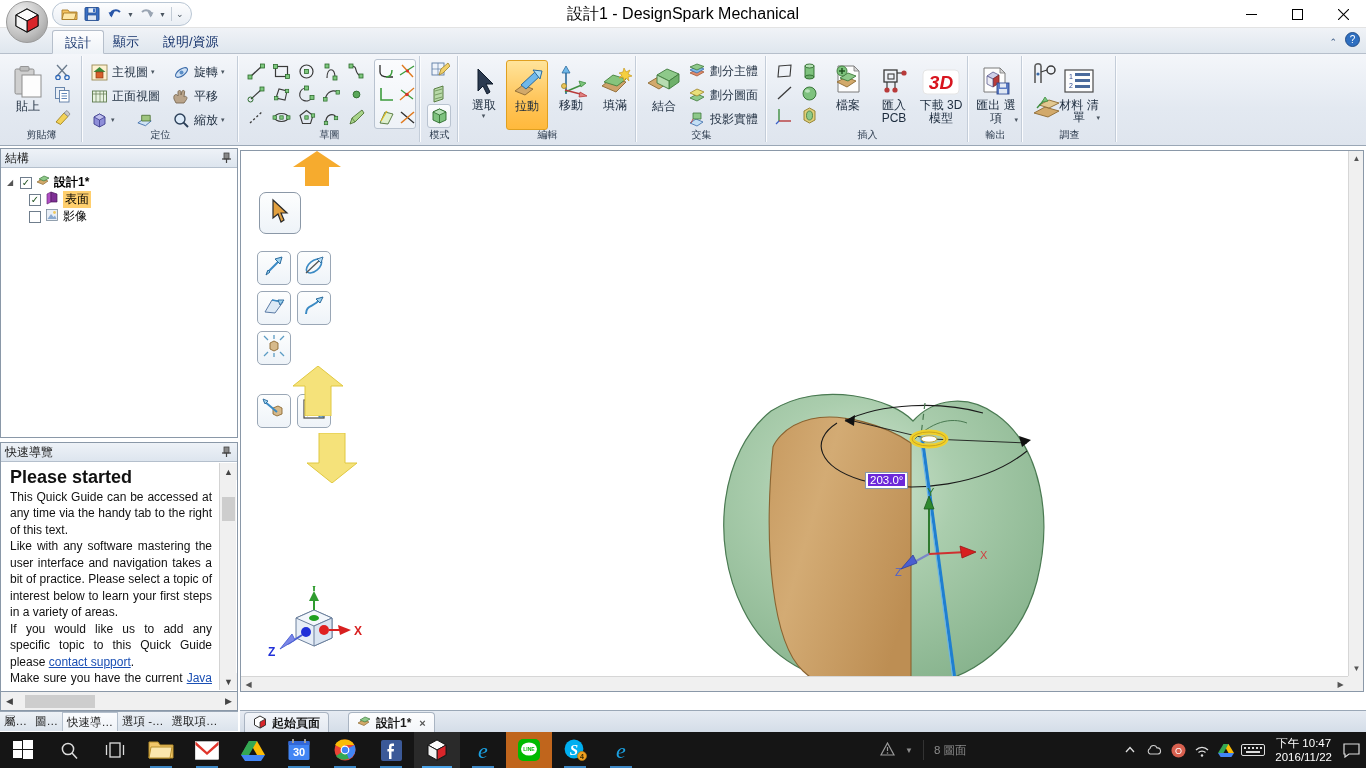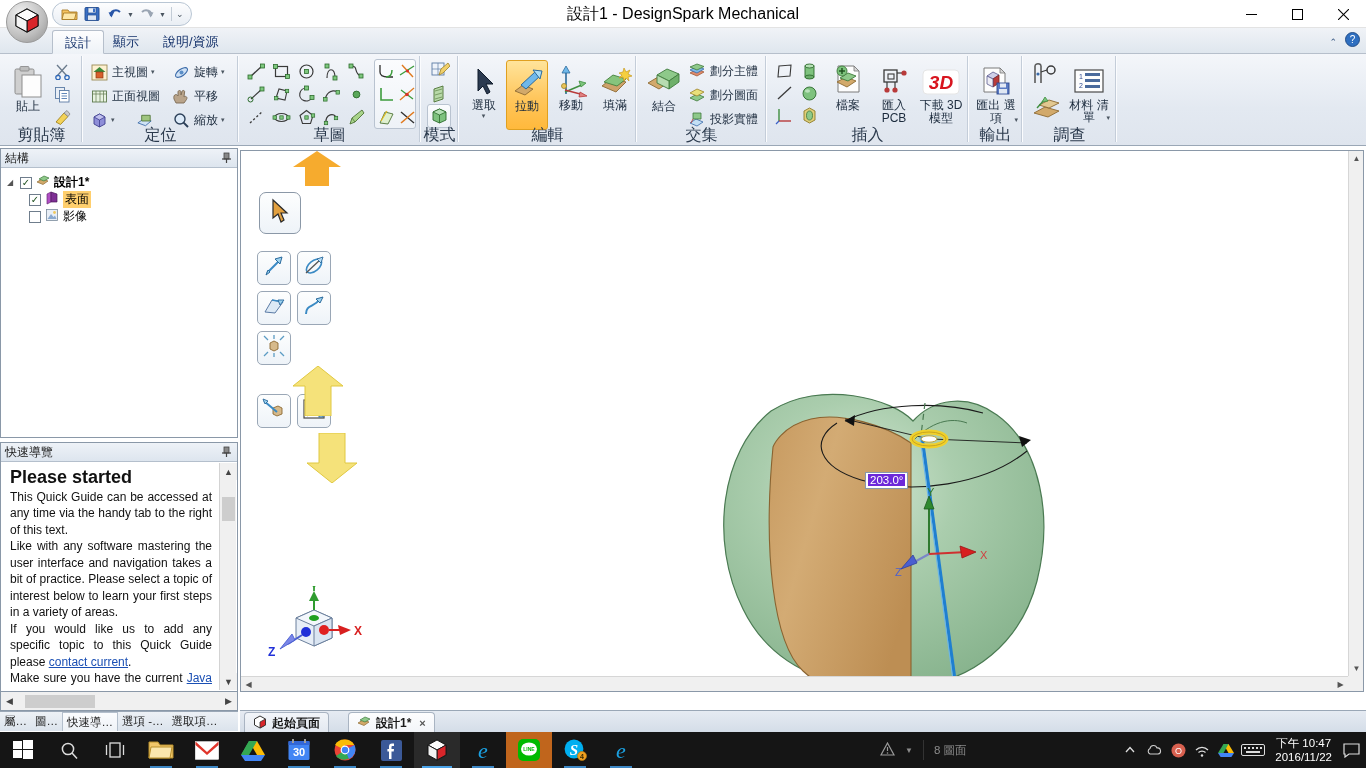--- a/index.html
+++ b/index.html
@@ -67,21 +67,21 @@
   .rgroup {
     position: absolute; top: 2px; height: 86px;
     border-right: 1px solid #c4cdd9;
   }
   .rgroup::after {
     content: ""; position: absolute; right: -2px; top: 0; width: 1px; height: 86px;
     background: #fbfcfe;
   }
   .glabel {
     position: absolute; bottom: 0; left: 0; right: 0; height: 15px;
-    text-align: center; font-size: 16px; color: #2b3a4d; line-height: 15px;
+    text-align: center; font-size: 10px; color: #2b3a4d; line-height: 15px;
   }
   .gbody { position: absolute; left: 0; right: 0; top: 1px; bottom: 16px; }
 
   .bigbtn {
     position: absolute; display: flex; flex-direction: column; align-items: center;
     justify-content: flex-start; font-size: 12px; color: #1c2b3d; text-align: center;
   }
   .bigbtn .bico { height: 38px; display: flex; align-items: flex-end; justify-content: center; }
   .bigbtn .blab { margin-top: 1px; line-height: 13px; }
   .bigbtn.sel {
@@ -831,21 +831,21 @@
           </svg>
         </div>
         <div class="gridbtn" style="left:6px;top:36px;width:34px;height:30px">
           <svg width="32" height="26" viewBox="0 0 32 26">
             <polygon points="3,18 14,12 28,16 17,22" fill="#d2a96a" stroke="#8d6a32" stroke-width="0.9"></polygon>
             <polygon points="8,10 18,5 28,8 18,13" fill="#e2c890" stroke="#8d6a32" stroke-width="0.9"></polygon>
             <path d="M6 13 L14 4" stroke="#3f8f3f" stroke-width="1.4"></path>
             <polygon points="14,2 11,7 17,6" fill="#7dc37d" stroke="#3f8f3f" stroke-width="0.8"></polygon>
           </svg>
         </div>
-        <div class="bigbtn" style="left:42px;top:3px;width:46px">
+        <div class="bigbtn" style="left:32px;top:3px;width:46px">
           <div class="bico">
             <svg width="32" height="30" viewBox="0 0 32 30">
               <rect x="2" y="2" width="28" height="22" fill="#fdfdfd" stroke="#4a4a4a" stroke-width="1.2"></rect>
               <text x="6" y="11" font-size="7" fill="#2f4a8f" font-family="Liberation Sans">1</text>
               <text x="6" y="20" font-size="7" fill="#2f4a8f" font-family="Liberation Sans">2</text>
               <rect x="12" y="5" width="15" height="3" fill="#4a6a9c"></rect>
               <rect x="12" y="11" width="15" height="3" fill="#4a6a9c"></rect>
               <rect x="12" y="17" width="15" height="3" fill="#4a6a9c"></rect>
             </svg>
           </div>
@@ -913,21 +913,21 @@
             <rect x="3" y="1" width="5" height="6" fill="#888" stroke="#444" stroke-width="0.8"></rect>
             <line x1="5.5" y1="7" x2="5.5" y2="11" stroke="#444" stroke-width="1.2"></line>
             <line x1="1" y1="7" x2="10" y2="7" stroke="#444" stroke-width="1.2"></line>
           </svg>
       </span>
     </div>
     <div class="qgtext">
       <h2>Please started</h2>
       <p>This Quick Guide can be accessed at any time via the handy tab to the right of this text.</p>
       <p>Like with any software mastering the user interface and navigation takes a bit of practice. Please select a topic of interest below to learn your first steps in a variety of areas.</p>
-      <p><span>If you would like us to add any specific topic to this Quick Guide please </span><a href="#">contact current</a><span>.</span></p>
+      <p><span>If you would like us to add any specific topic to this Quick Guide please </span><a href="#">contact support</a><span>.</span></p>
       <p><span>Make sure you have the current </span><a href="#">Java</a><span> version installed.</span></p>
     </div>
     <div class="vscroll">
       <div class="sarrow" style="top:0">▲</div>
       <div class="sthumb"></div>
       <div class="sarrow" style="bottom:0">▼</div>
     </div>
   </div>
 
   <div class="hscroll" style="top:692px">

